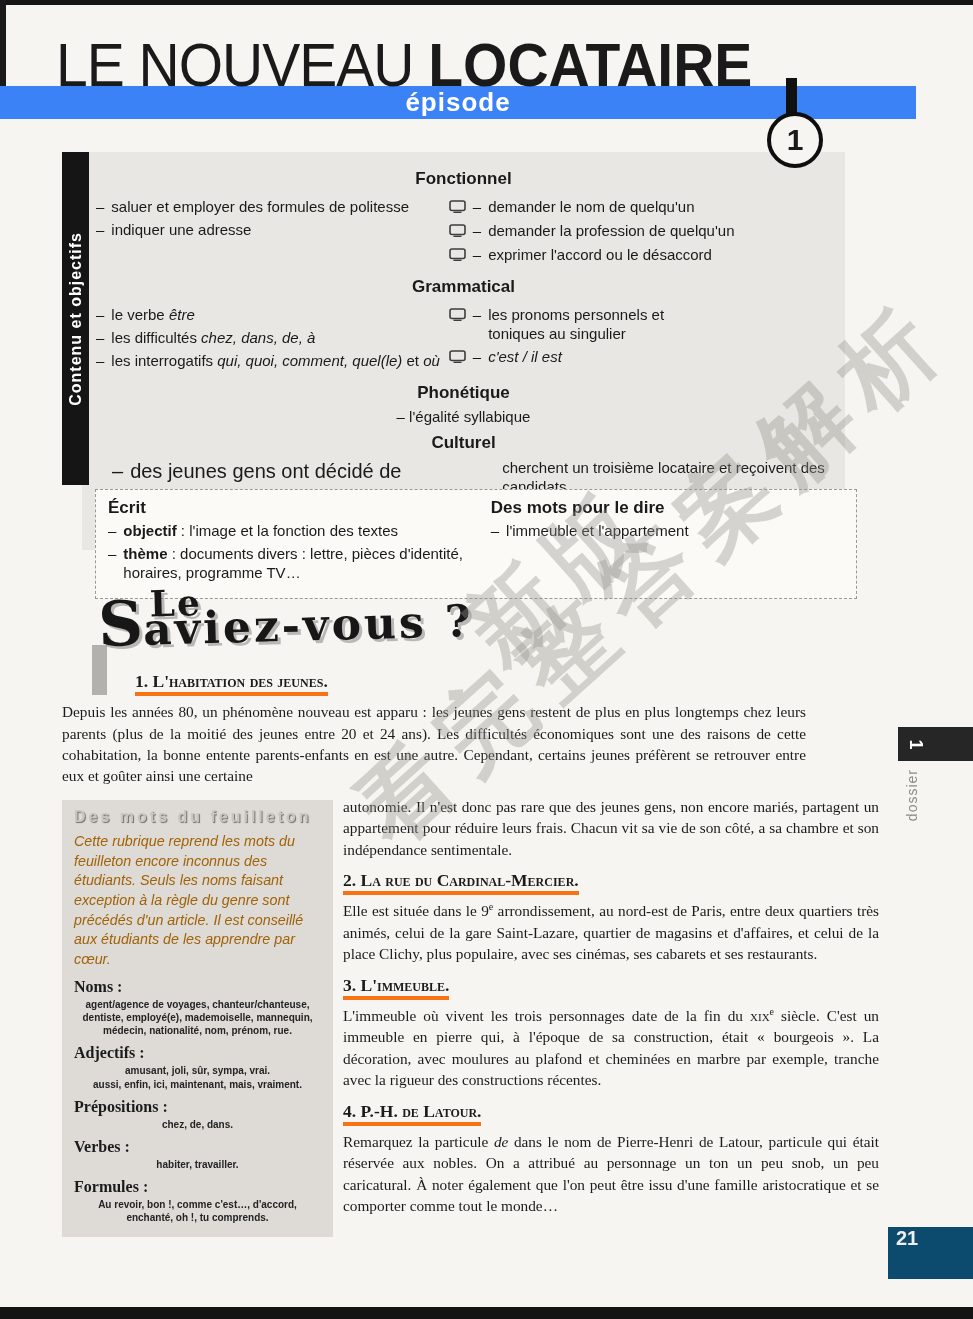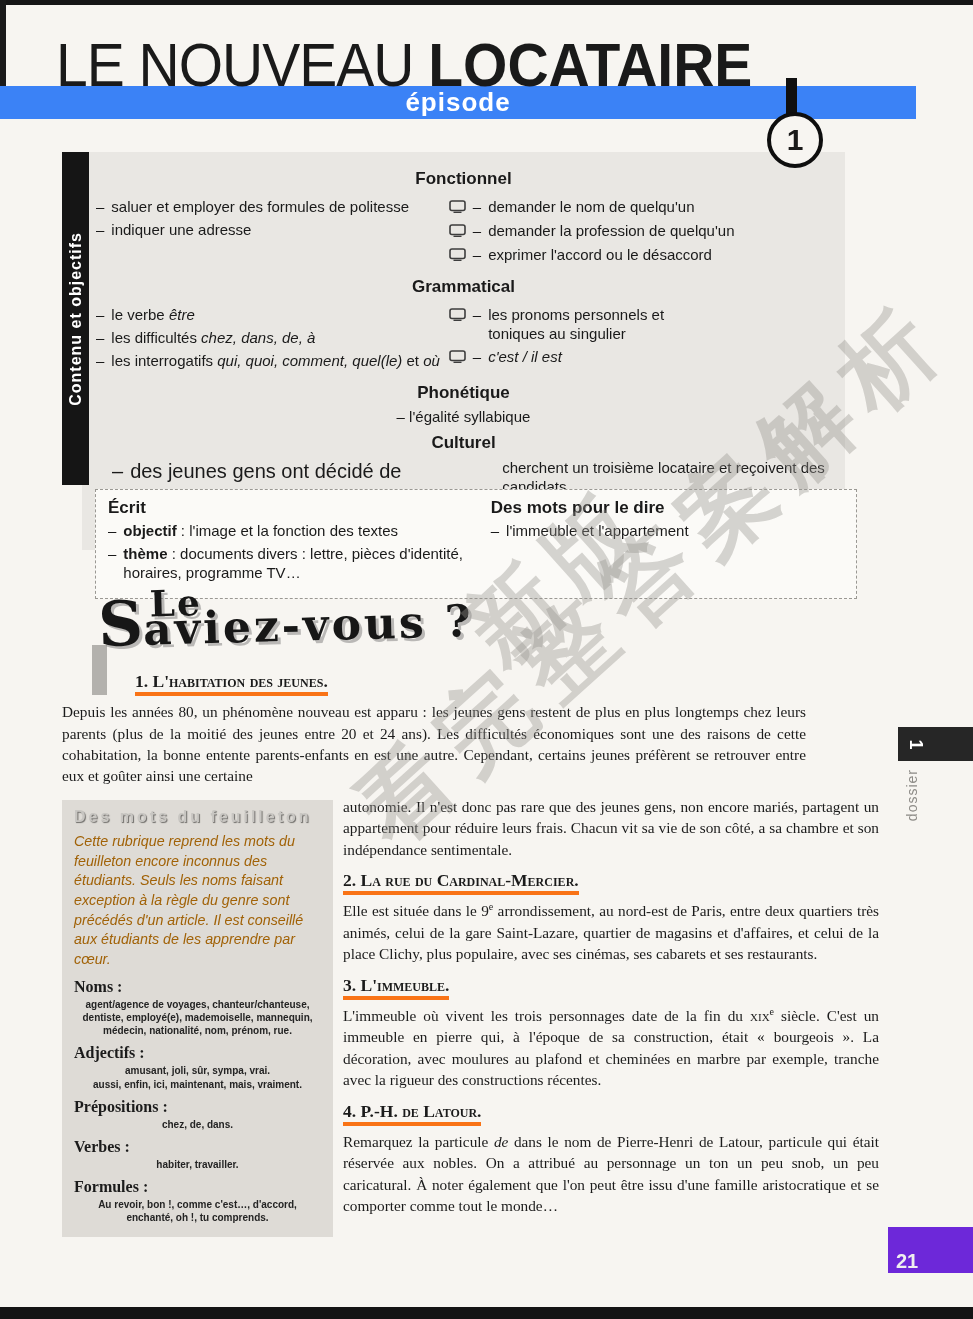--- a/index.html
+++ b/index.html
@@ -84,22 +84,22 @@
   .feuil-intro{font-size:14.3px;font-style:italic;line-height:1.38;color:#a16207;margin-bottom:8px;text-align:left;}
   .feuil-label{font-family:"Liberation Serif",serif;font-size:16px;font-weight:bold;margin:7px 0 2px 0;}
   .feuil-text{font-size:10px;line-height:1.32;color:#242424;text-align:center;font-weight:bold;}
 
   
   .dossier-tab{position:absolute;top:727px;left:898px;width:75px;z-index:6;}
   .dossier-num{width:75px;height:34px;background:#262626;display:flex;align-items:center;}
   .dossier-num span{color:#fff;font-weight:bold;font-size:18px;transform:rotate(90deg);margin-left:12px;}
   .dossier-label{margin:8px 0 0 6px;writing-mode:vertical-rl;transform:rotate(180deg);
     color:#8d8b87;font-size:14px;letter-spacing:1px;}
-  .page-num{position:absolute;top:1227px;left:888px;width:85px;height:46px;background:#6d28d9;
-    display:flex;align-items:flex-end;z-index:6;}
+  .page-num{position:absolute;top:1227px;left:888px;width:85px;height:52px;background:#0c4a6e;
+    display:flex;align-items:flex-start;z-index:6;}
   .page-num span{color:#efefef;font-weight:bold;font-size:20px;margin-left:8px;}
 
   
   .wm{position:absolute;z-index:7;pointer-events:none;font-weight:bold;white-space:nowrap;
     color:rgba(150,147,142,0.38);transform-origin:0 0;}
   .wm1{top:780px;left:330px;font-size:92px;letter-spacing:16px;transform:rotate(-42deg);}
   .wm2{top:600px;left:440px;font-size:90px;letter-spacing:14px;transform:rotate(-42deg);}
 </style>
 </head>
 <body>

